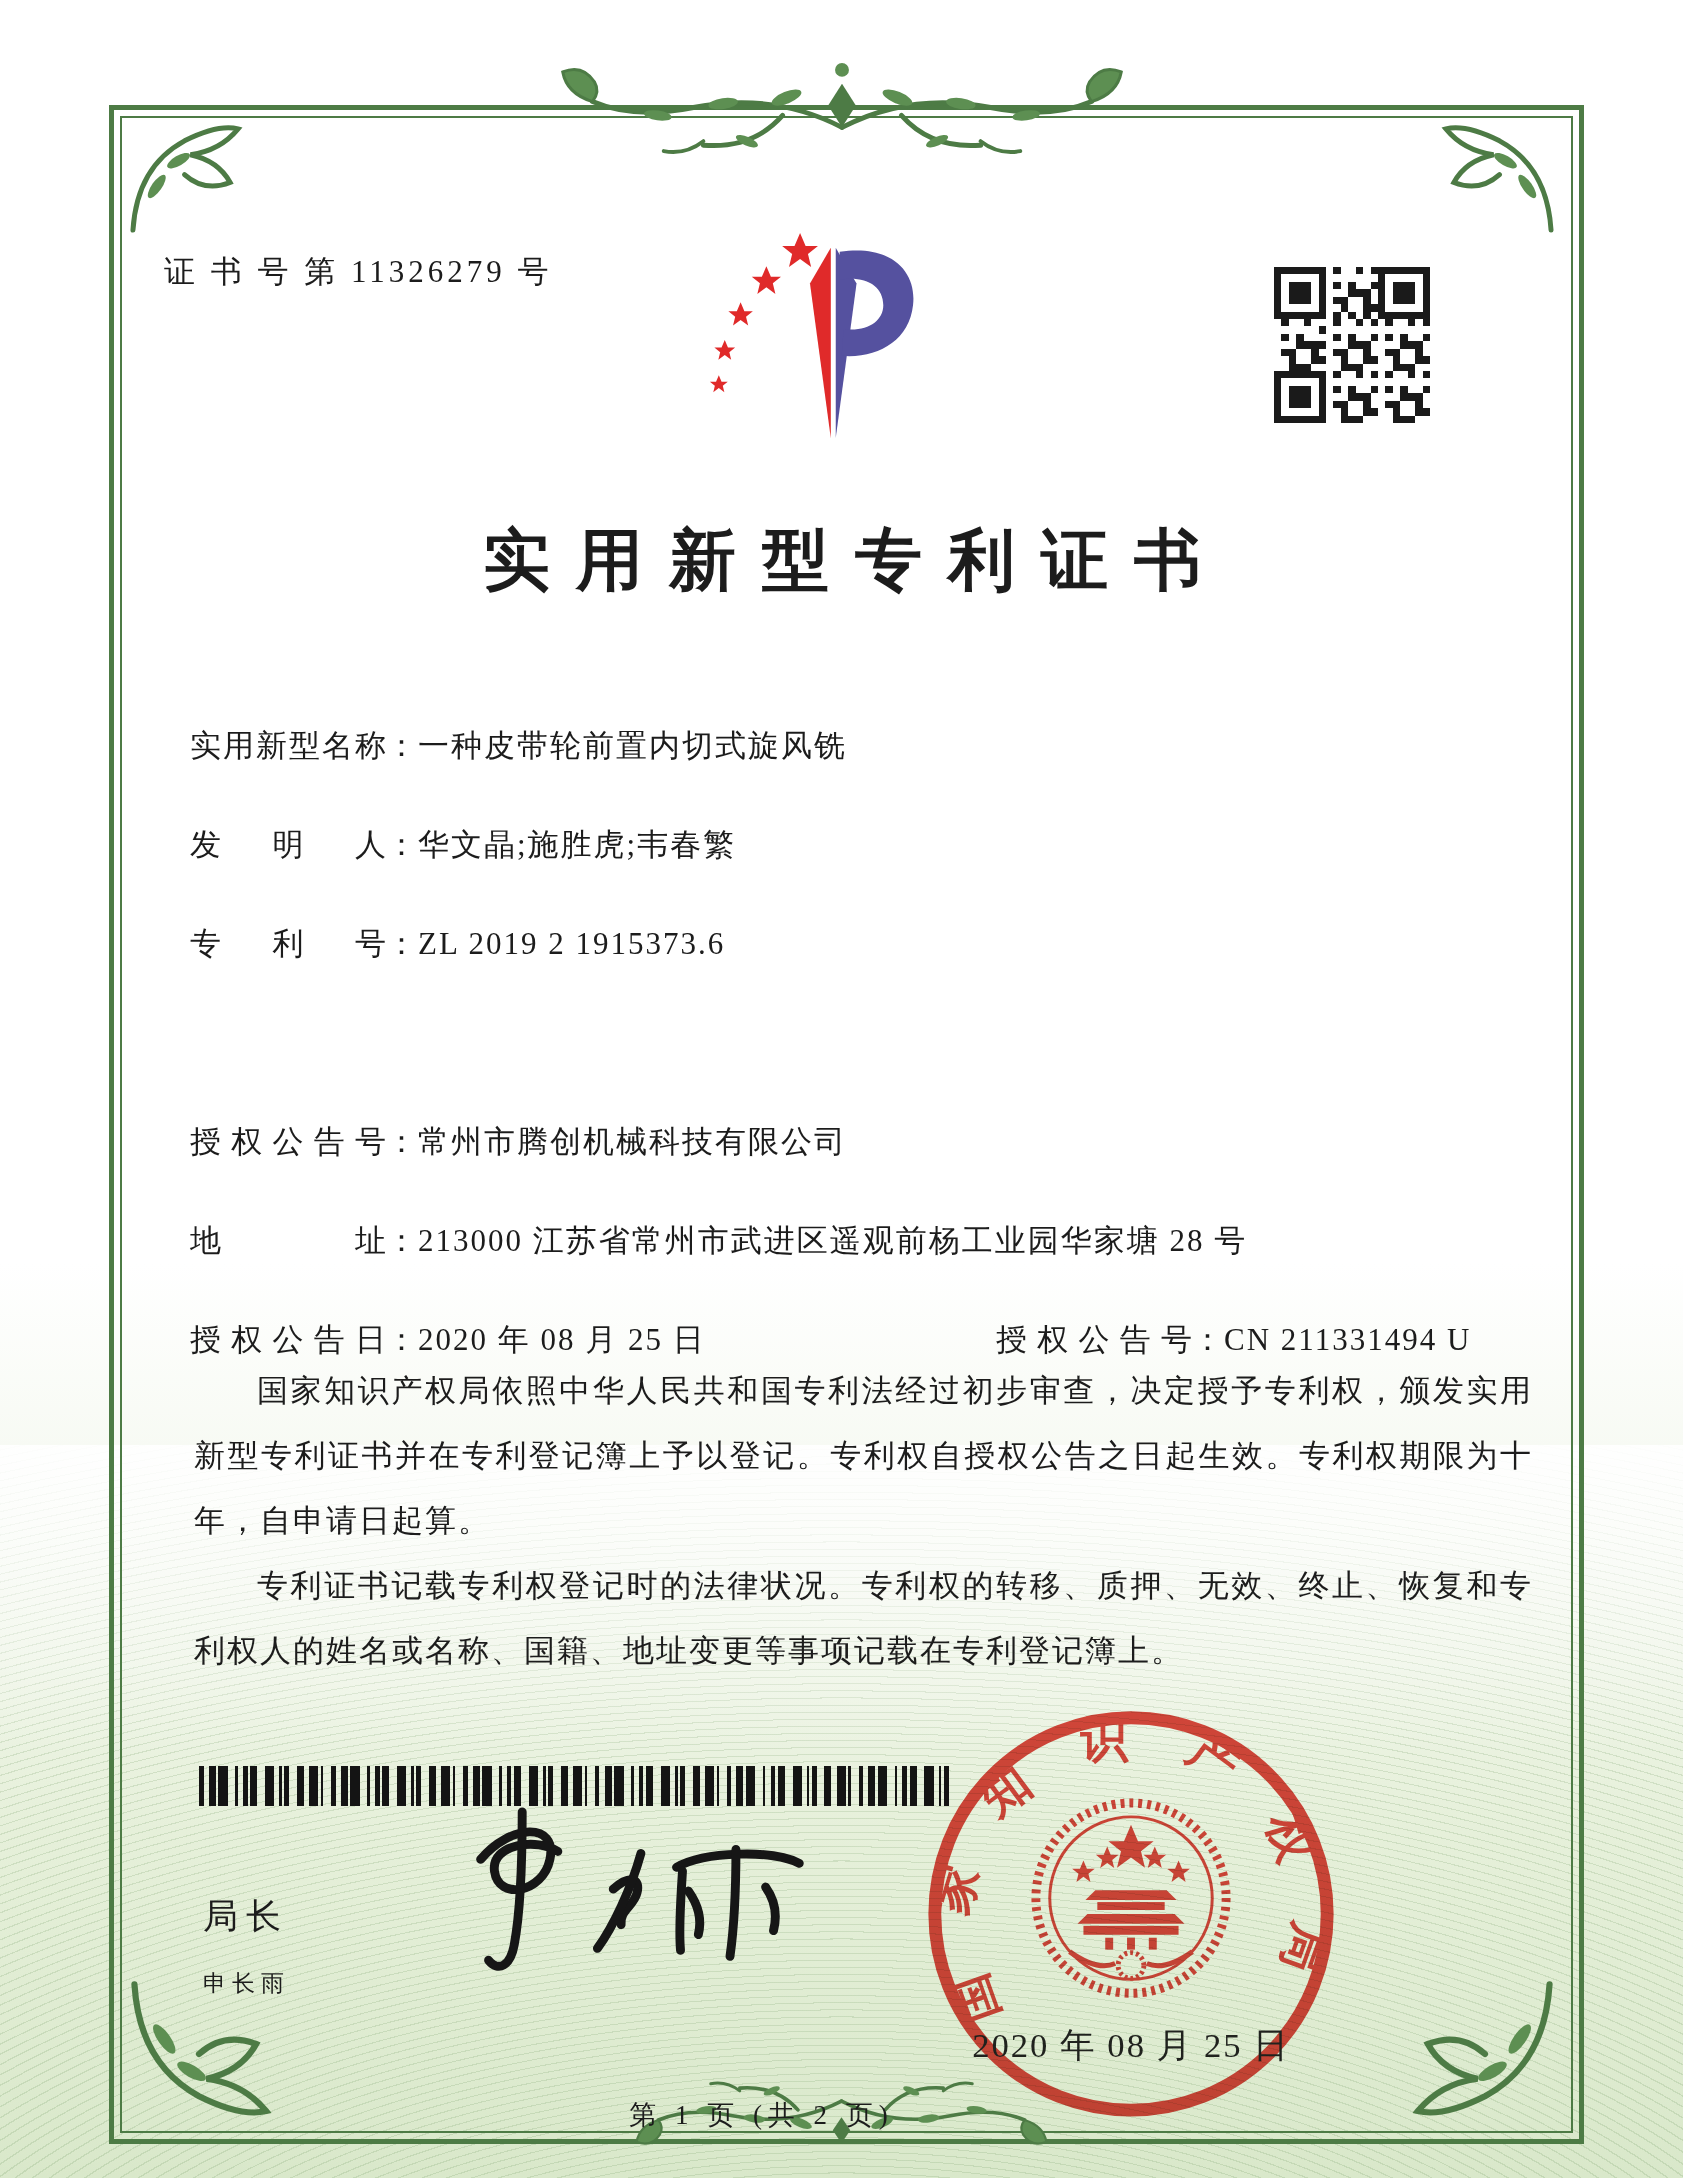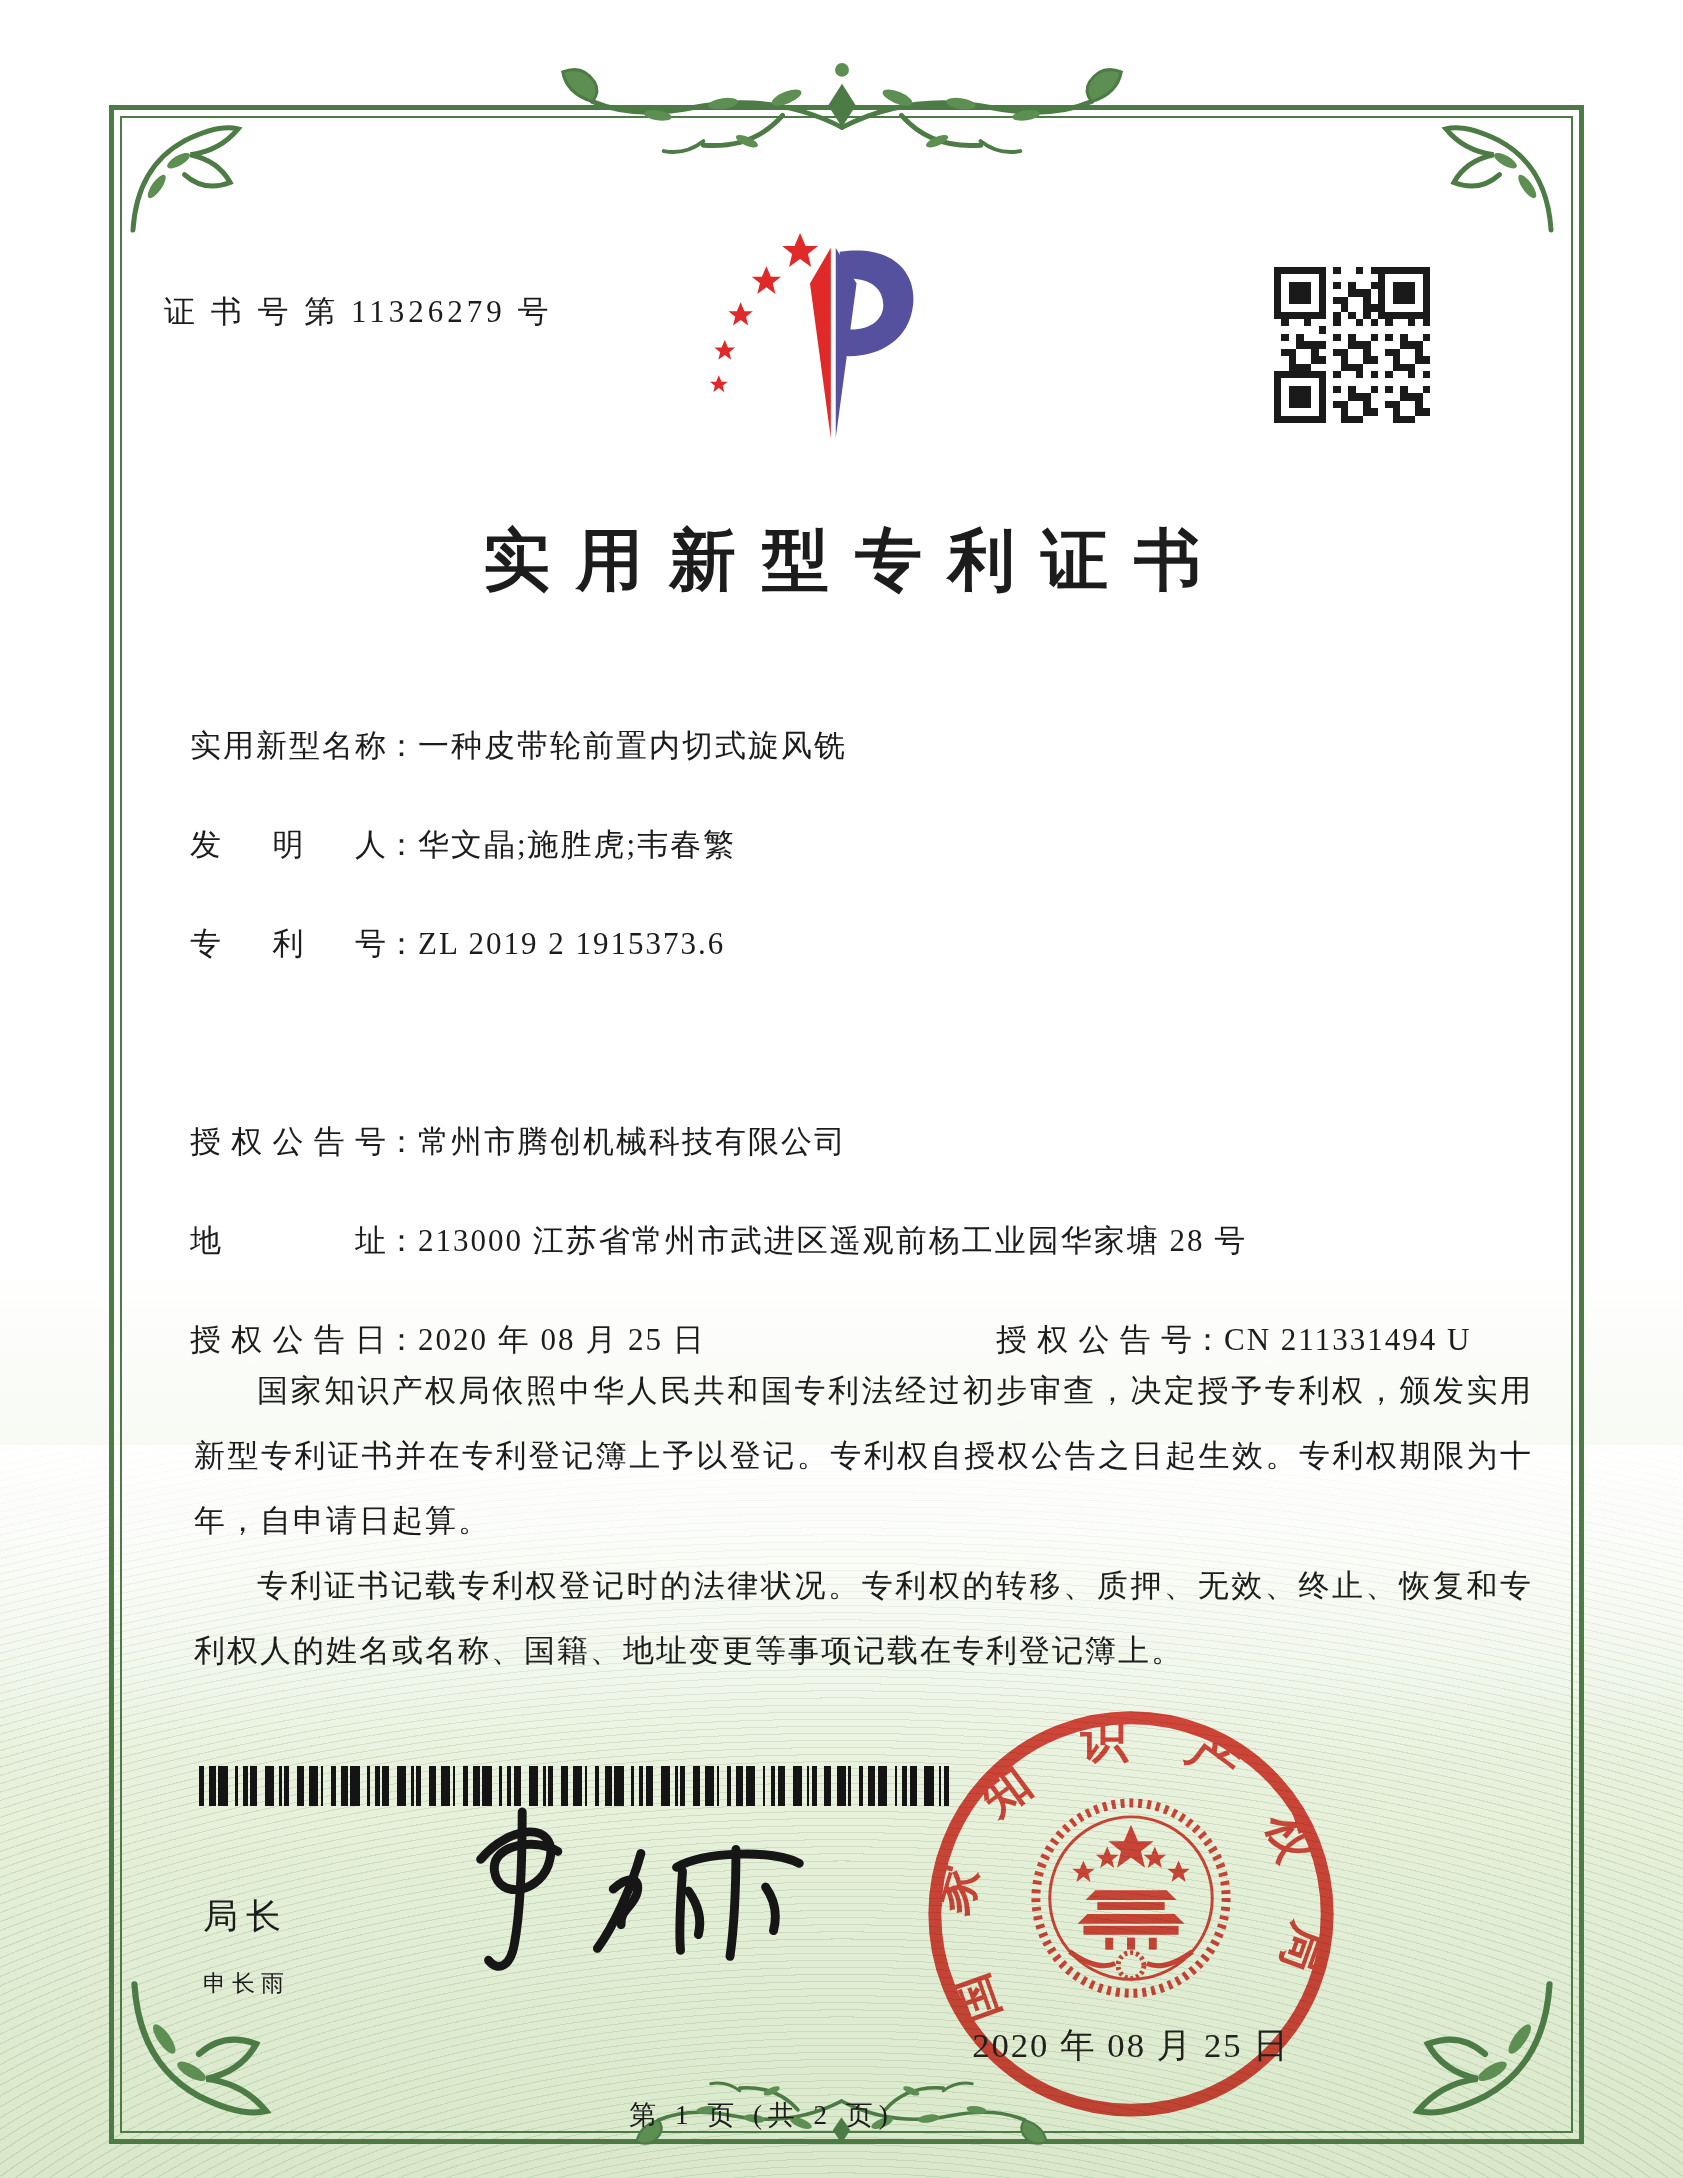--- a/index.html
+++ b/index.html
@@ -10,21 +10,21 @@
   }
   .waves{
     position:absolute;left:0;right:0;top:1445px;bottom:0;pointer-events:none;
     background:
       linear-gradient(180deg,rgba(255,255,255,.95) 0%,rgba(255,255,255,0) 42%),
       repeating-radial-gradient(1485px 752px at 50% 140%, rgba(122,160,108,.22) 0 2px, rgba(122,160,108,0) 2px 14px);
   }
   .frame-outer{position:absolute;left:109px;top:105px;width:1465px;height:2029px;border:5px solid #4d7b45;}
   .frame-inner{position:absolute;inset:6px;border:2px solid #4d7b45;}
   .ornament{position:absolute;pointer-events:none;}
-  .cert-no{position:absolute;left:164px;top:251px;font-size:31px;letter-spacing:4px;margin-top:40px;}
+  .cert-no{position:absolute;left:164px;top:251px;font-size:31px;letter-spacing:4px;}
   .title{position:absolute;left:0;width:1683px;top:515px;text-align:center;font-size:67px;font-weight:bold;letter-spacing:26px;padding-left:27px;box-sizing:border-box;}
   .field{position:absolute;left:190px;font-size:31px;white-space:nowrap;}
   .flabel{display:inline-block;width:196px;text-align:justify;text-align-last:justify;vertical-align:bottom;}
   .colon{display:inline-block;width:32px;}
   .fvalue{letter-spacing:2px;}
   .field2{position:absolute;left:806px;top:0;}
   .paras{position:absolute;left:194px;top:1358px;width:1339px;font-size:31px;line-height:65px;text-align:justify;letter-spacing:2px;}
   .paras p{margin:0;text-indent:63px;}
   .barcode{position:absolute;left:199px;top:1766px;width:757px;height:40px;display:flex;align-items:stretch;}
   .barcode div{background:#141414;height:100%;}

